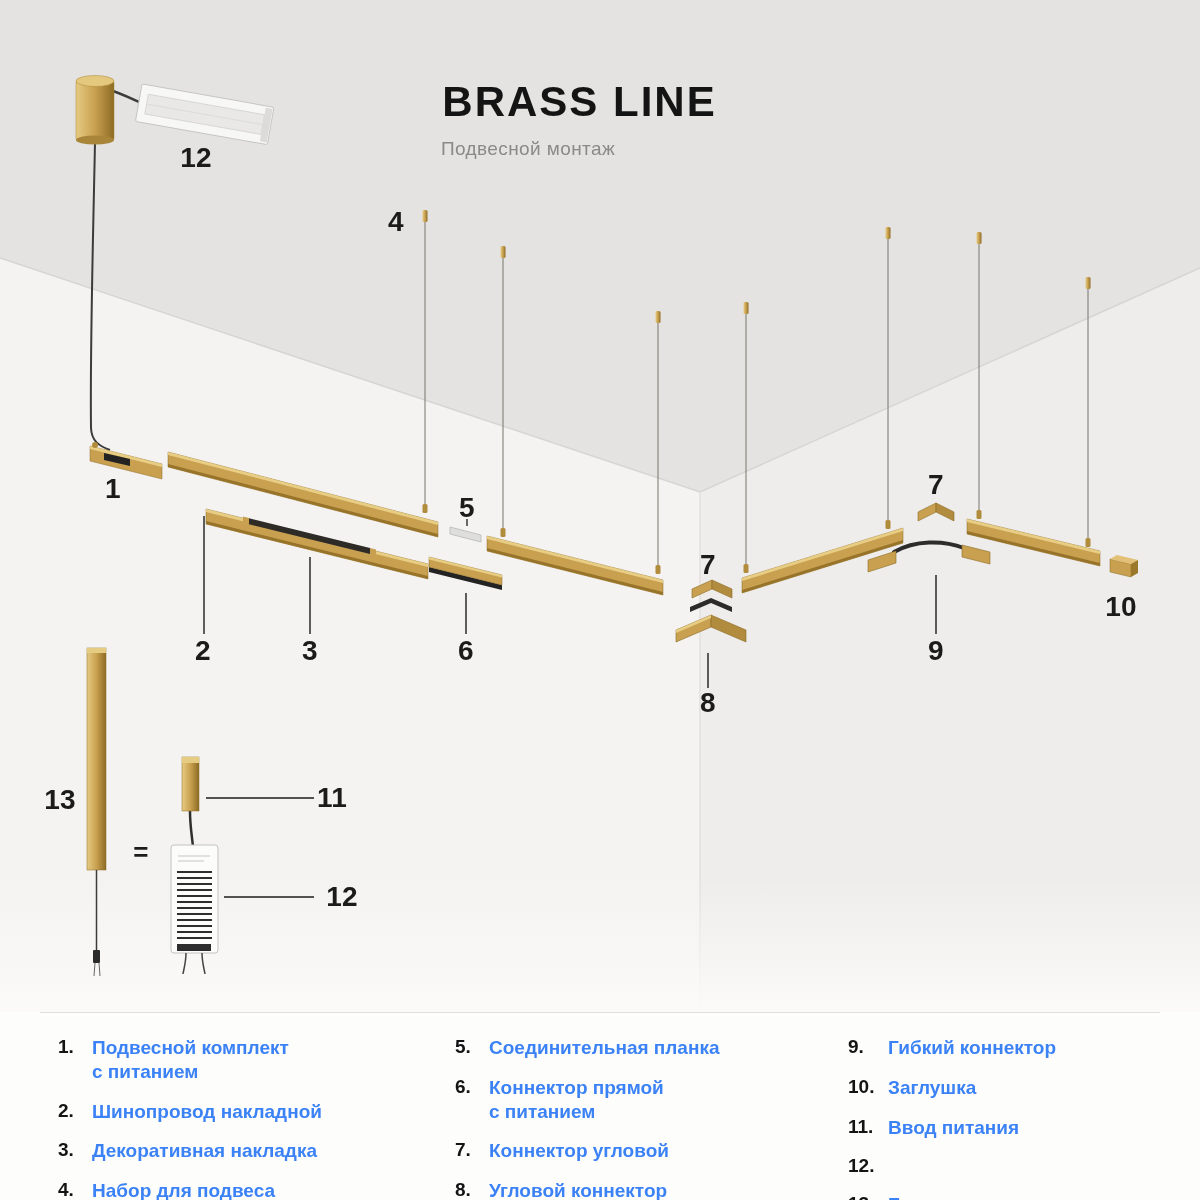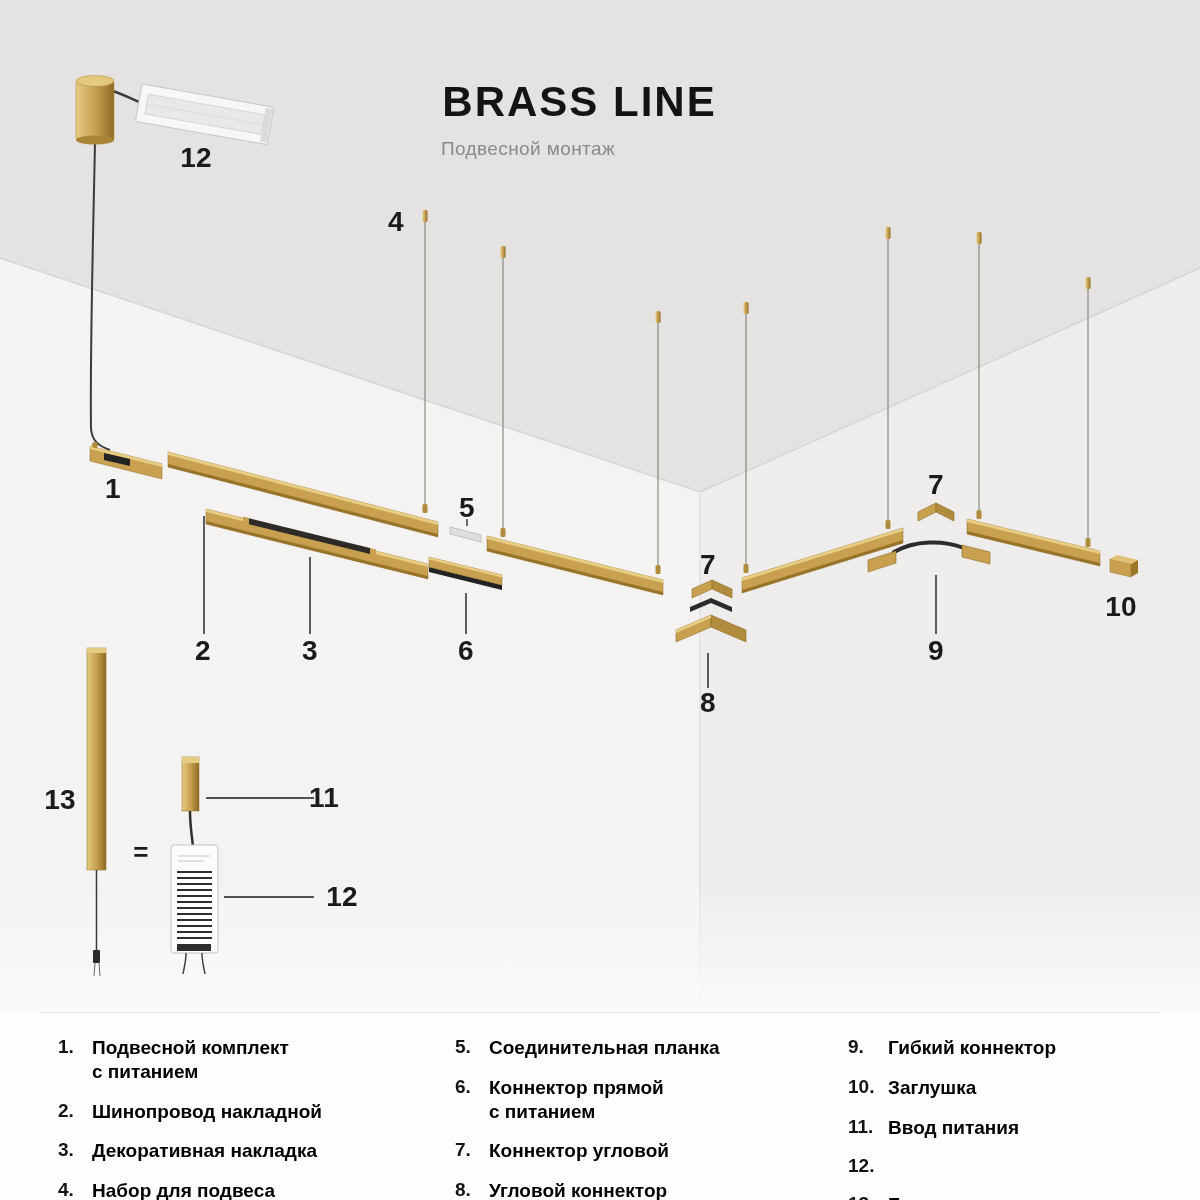--- a/index.html
+++ b/index.html
@@ -34,21 +34,21 @@
   .legend-col {
     position:absolute; top:1036px; display:flex; flex-direction:column; gap:16px;
   }
   .legend-col.c1 { left:58px;  width:360px; }
   .legend-col.c2 { left:455px; width:360px; }
   .legend-col.c3 { left:848px; width:340px; }
   .legend-item { display:flex; align-items:flex-start; }
   .legend-item .num { flex:0 0 34px; font-size:19px; font-weight:700; color:#141414; }
   .legend-col.c3 .legend-item .num { flex-basis:40px; }
   .legend-item .lbl {
-    font-size:19px; font-weight:700; color:#000000; line-height:1.25;
+    font-size:19px; font-weight:700; color:#3b82f6; line-height:1.25;
     white-space:pre-line;
   }
 </style>
 </head>
 <body>
 
 <div class="page">
 
   <svg class="scene-svg" width="1200" height="1200" viewBox="0 0 1200 1200">
     <defs>
@@ -264,21 +264,21 @@
   <div class="callout" style="left:203px;top:651px">2</div>
   <div class="callout" style="left:310px;top:651px">3</div>
   <div class="callout" style="left:396px;top:222px">4</div>
   <div class="callout" style="left:467px;top:508px">5</div>
   <div class="callout" style="left:466px;top:651px">6</div>
   <div class="callout" style="left:708px;top:565px">7</div>
   <div class="callout" style="left:936px;top:485px">7</div>
   <div class="callout" style="left:708px;top:703px">8</div>
   <div class="callout" style="left:936px;top:651px">9</div>
   <div class="callout" style="left:1121px;top:607px">10</div>
-  <div class="callout" style="left:324px;top:798px">11</div>
+  <div class="callout" style="left:332px;top:798px">11</div>
   <div class="callout" style="left:196px;top:158px">12</div>
   <div class="callout" style="left:342px;top:897px">12</div>
   <div class="callout" style="left:60px;top:800px">13</div>
   <div class="callout eq" style="left:141px;top:852px">=</div>
 
   <div class="legend-divider"></div>
 
   <div class="legend-col c1">
     <div class="legend-item">
       <span class="num">1.</span>

